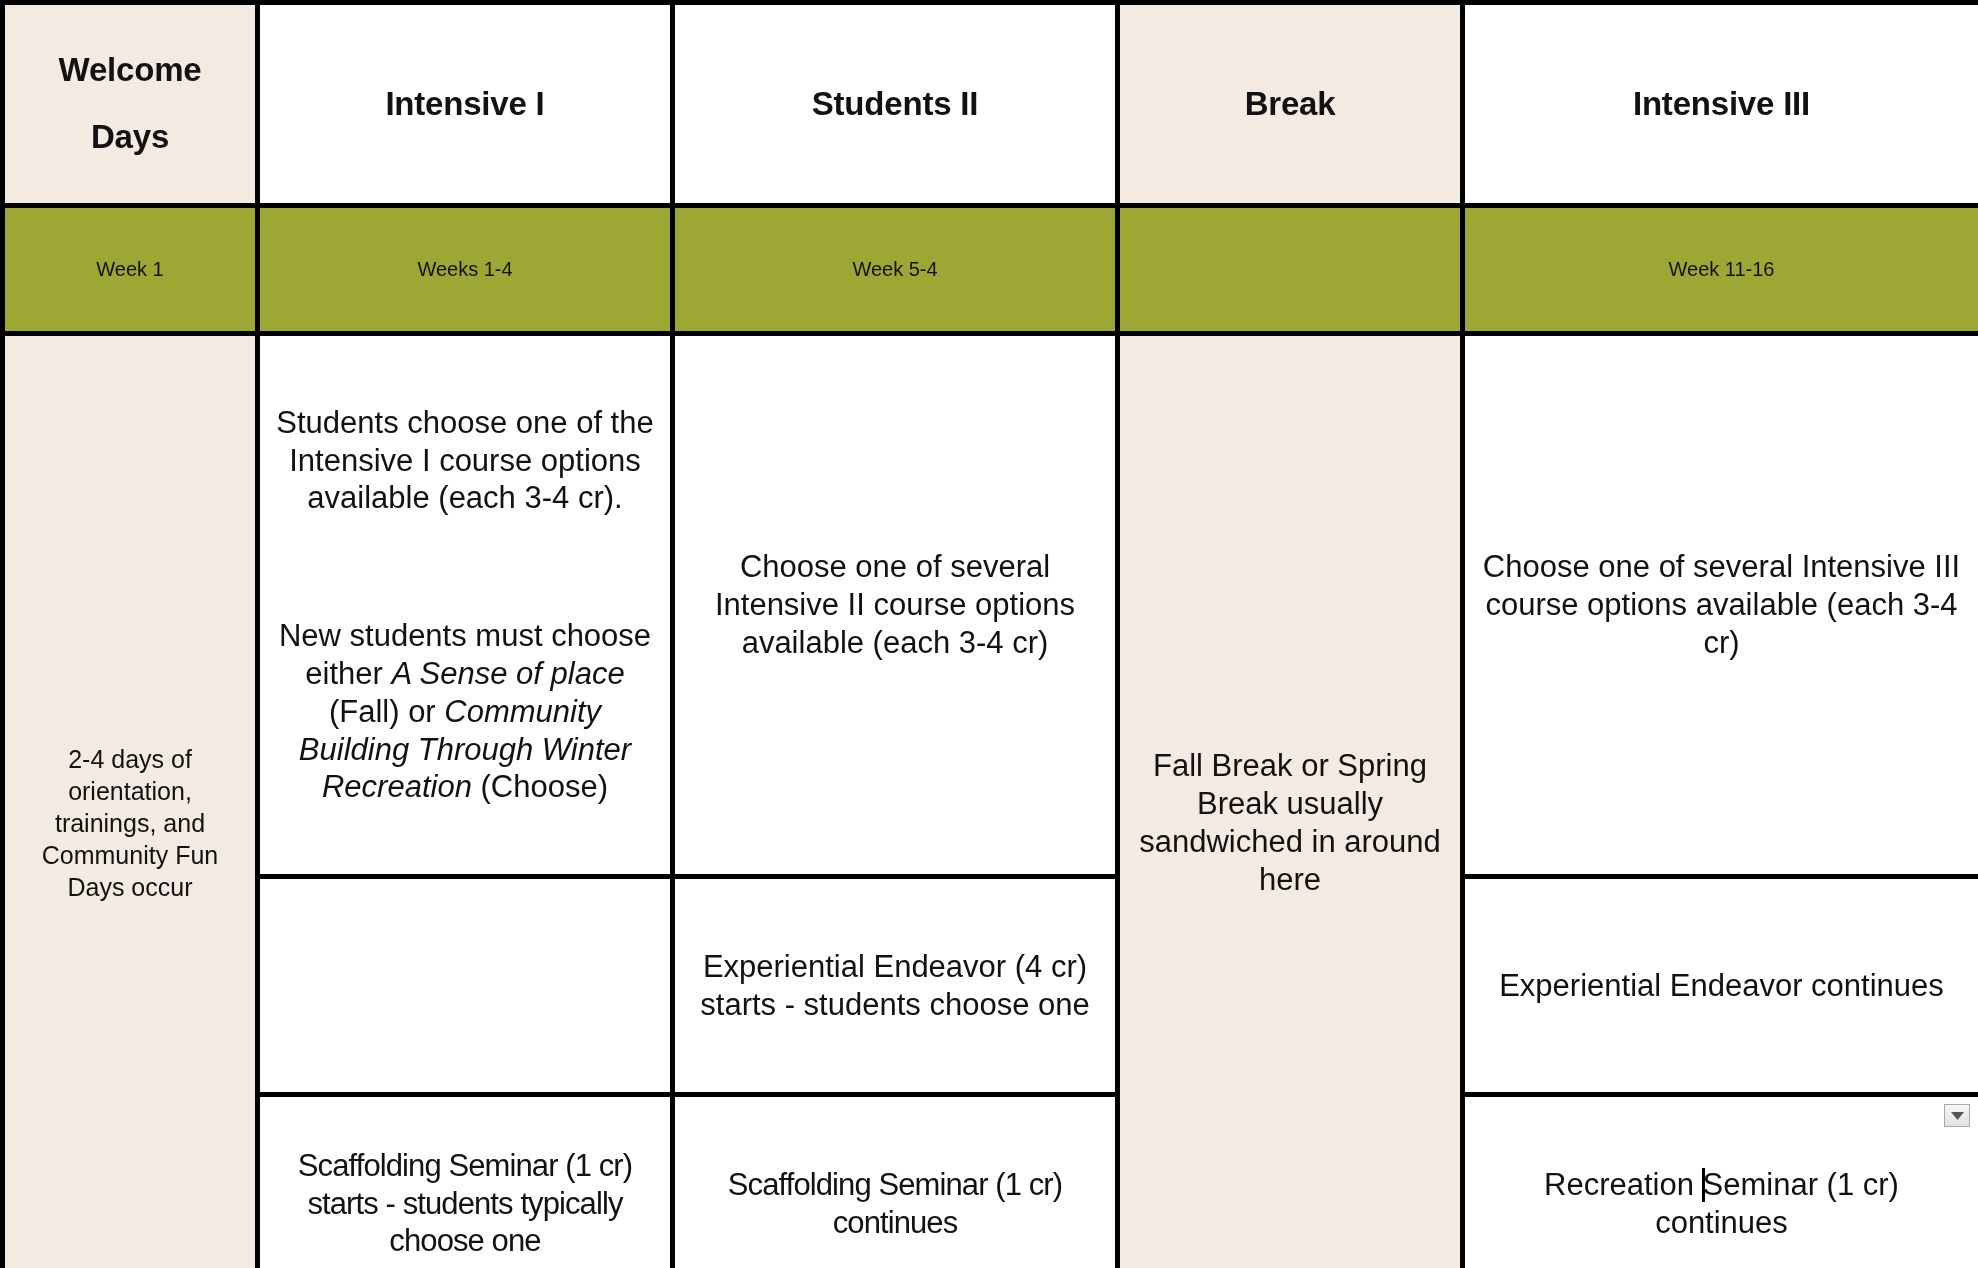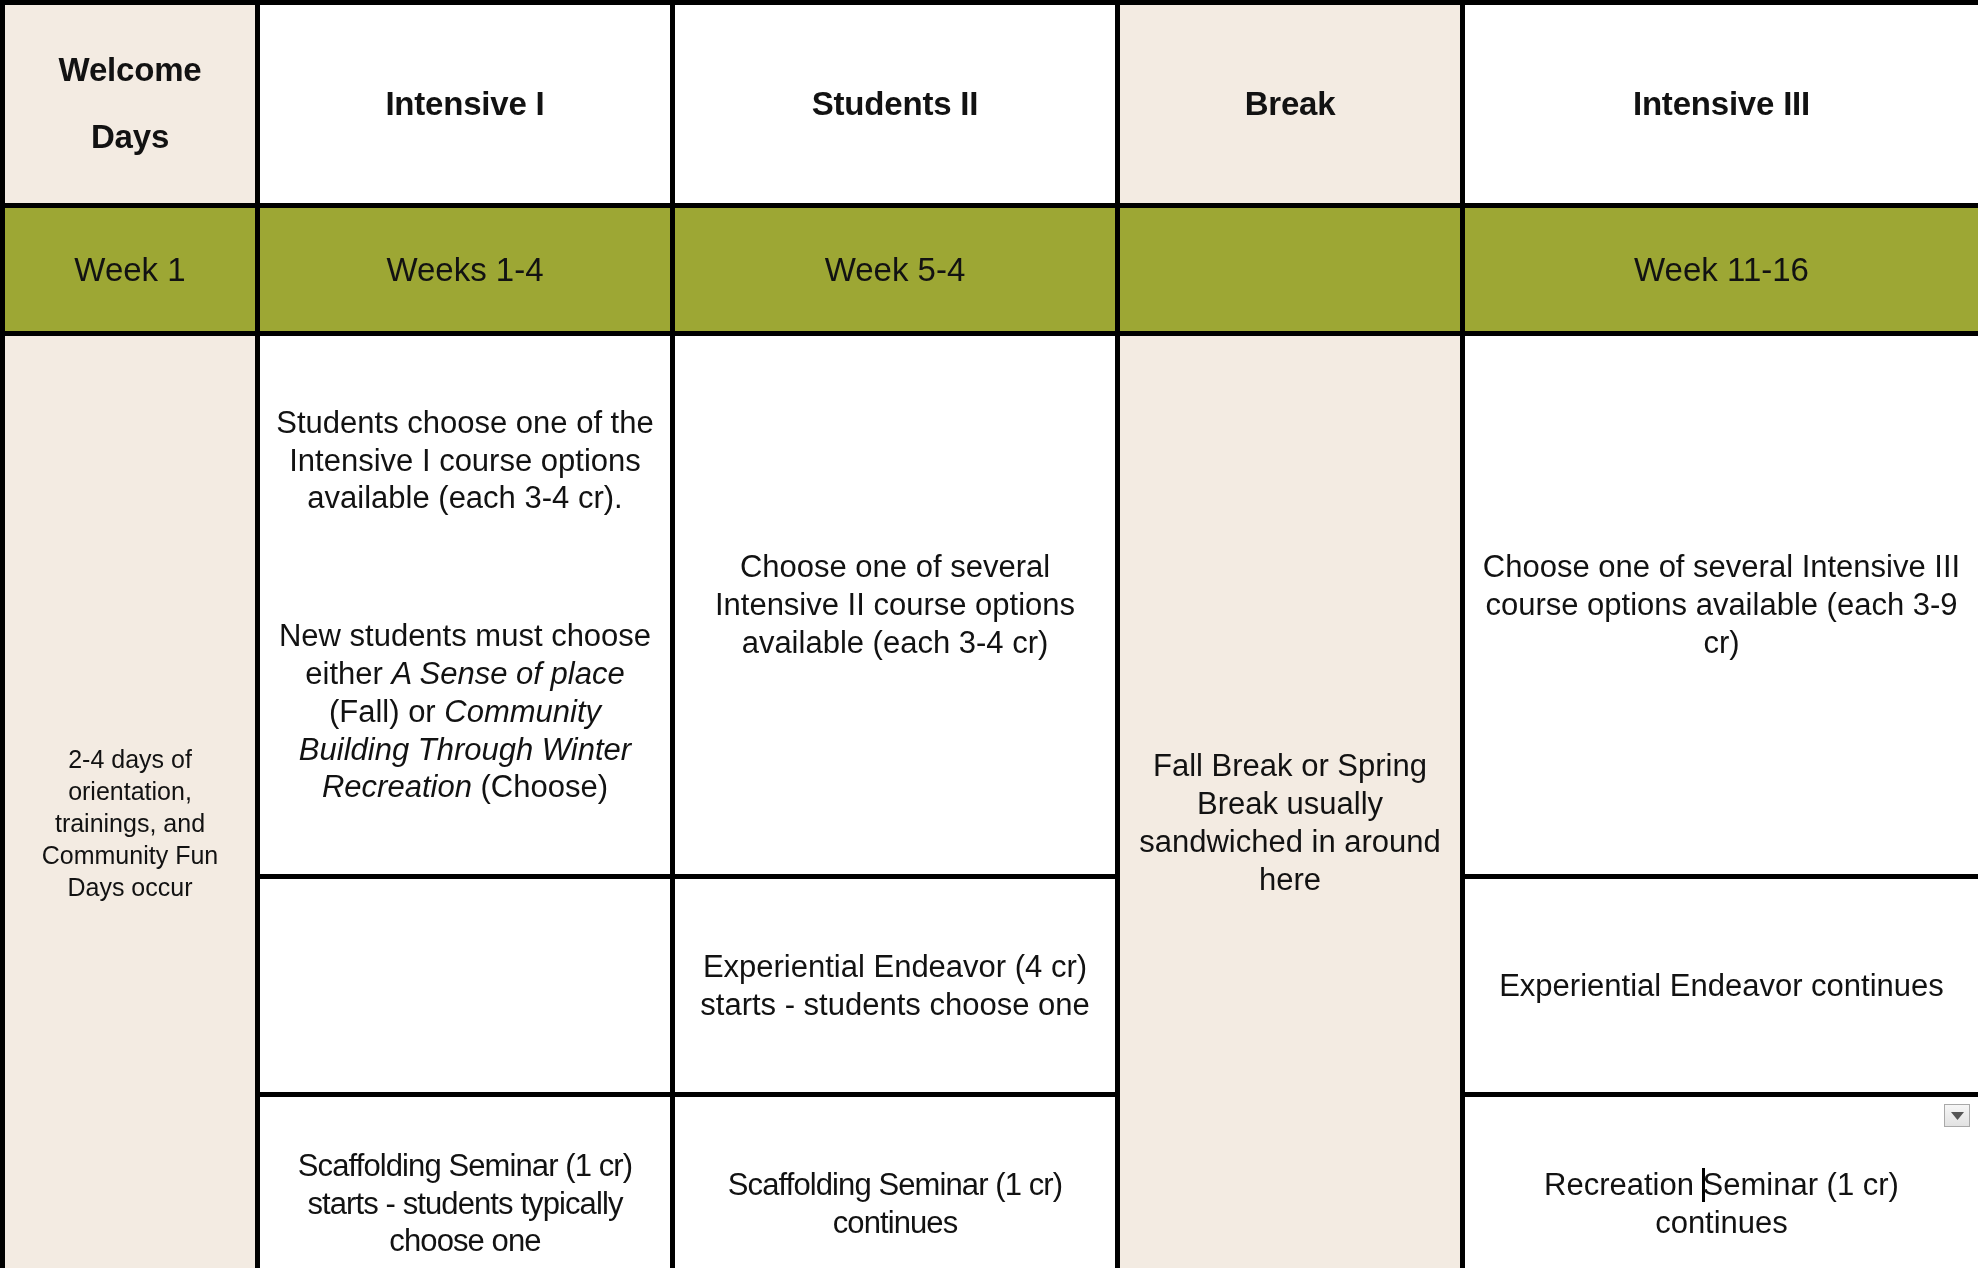--- a/index.html
+++ b/index.html
@@ -56,21 +56,21 @@
     flex-direction: column;
     justify-content: flex-end;
     align-items: center;
     gap: 32px;
     line-height: 1.05;
   }
 
   
   .weeks-row td {
     height: 115px;
-    font-size: 33px;
+    font-size: 20px;
     font-weight: normal;
   }
 
   
   .body-row-1 td { height: 530px; }
   .body-row-2 td { height: 205px; }
   .body-row-3 td { height: 205px; }
 
   .cell-text {
     font-size: 31px;
@@ -175,21 +175,21 @@
 
     <td class="fill-white">
       <div class="cell-text">Choose one of several Intensive II course options available (each 3-4 cr)</div>
     </td>
 
     <td class="fill-beige" rowspan="3">
       <div class="cell-text">Fall Break or Spring Break usually sandwiched in around here</div>
     </td>
 
     <td class="fill-white">
-      <div class="cell-text">Choose one of several Intensive III course options available (each 3-9 cr)</div>
+      <div class="cell-text">Choose one of several Intensive III course options available (each 3-4 cr)</div>
     </td>
   </tr>
 
   <tr class="body-row-2">
     <td class="fill-white">
       <div class="cell-text"></div>
     </td>
     <td class="fill-white">
       <div class="cell-text">Experiential Endeavor (4 cr) starts - students choose one</div>
     </td>

